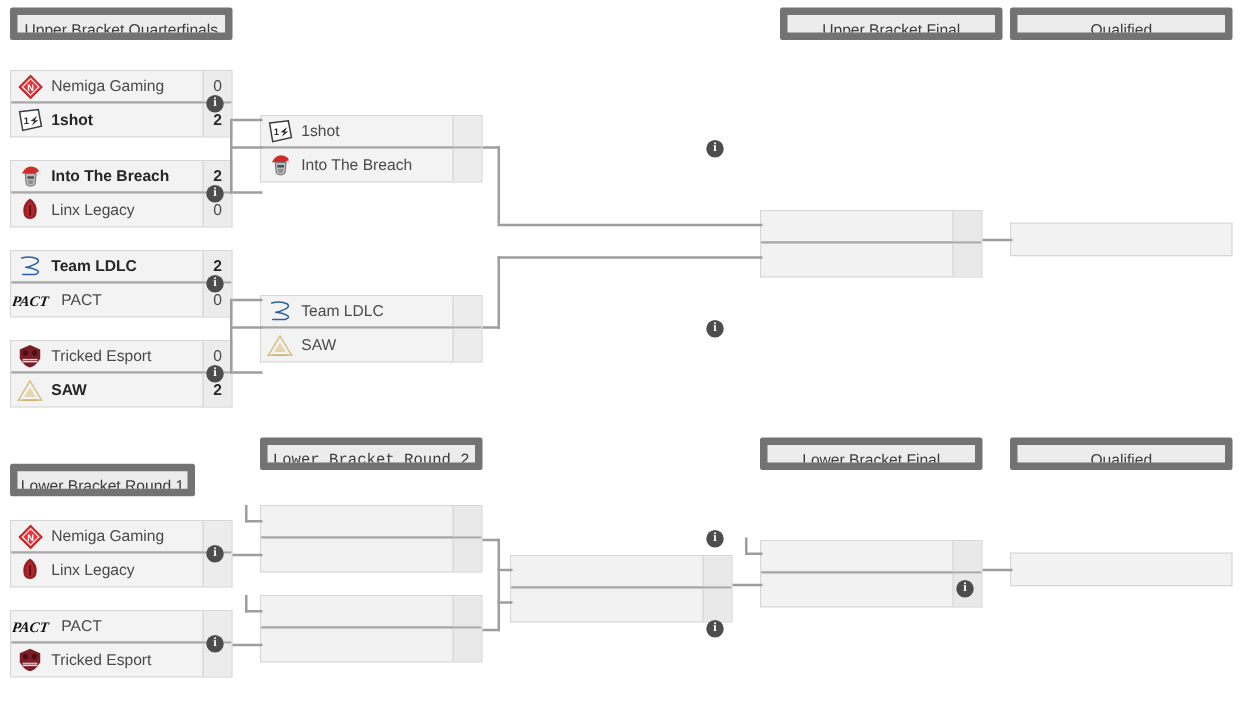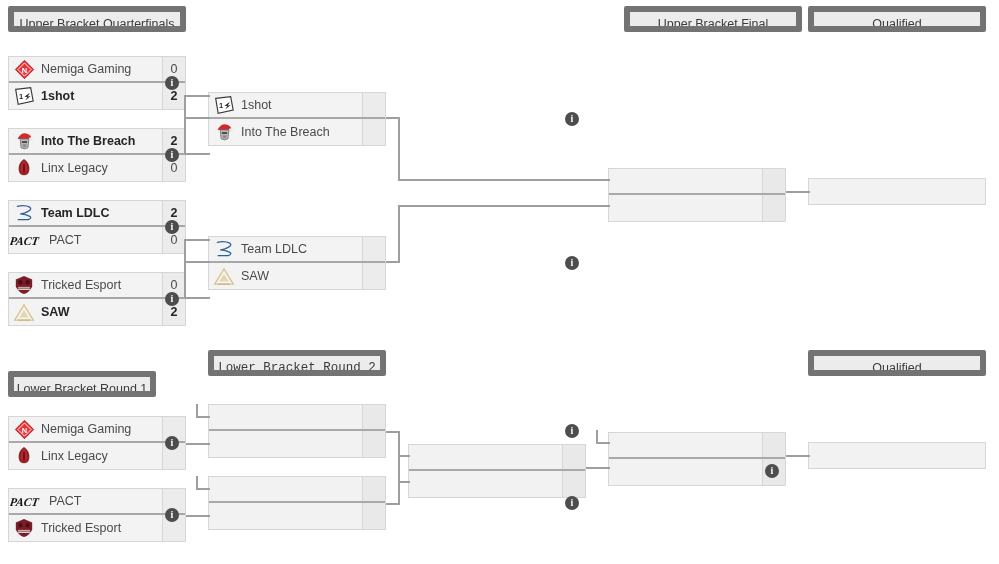--- a/index.html
+++ b/index.html
@@ -269,20 +269,21 @@
   </div>
 
   <div class="match empty" style="left:808px;top:178px;width:178px;height:27px;">
     <div class="row" style="height:25px;">
       <span class="tname"></span>
     </div>
   </div>
 
   <div class="round-header" style="left:8px;top:350px;width:148px;margin-top:21px;">Lower Bracket Round 1</div>
   <div class="round-header" style="left:208px;top:350px;width:178px;font-family:Liberation Mono, monospace;">Lower Bracket Round 2</div>
+  <div class="round-header" style="left:608px;top:350px;width:178px;">Lower Bracket Final</div>
   <div class="round-header" style="left:808px;top:350px;width:178px;">Qualified</div>
 
   <div class="lnk v" style="left:196px;top:404px;height:14px;"></div>
   <div class="lnk h" style="left:196px;top:416px;width:14px;"></div>
   <div class="lnk v" style="left:196px;top:476px;height:14px;"></div>
   <div class="lnk h" style="left:196px;top:488px;width:14px;"></div>
 
   <div class="lnk h" style="left:186px;top:443px;width:24px;"></div>
 
   <div class="lnk h" style="left:186px;top:515px;width:24px;"></div>

